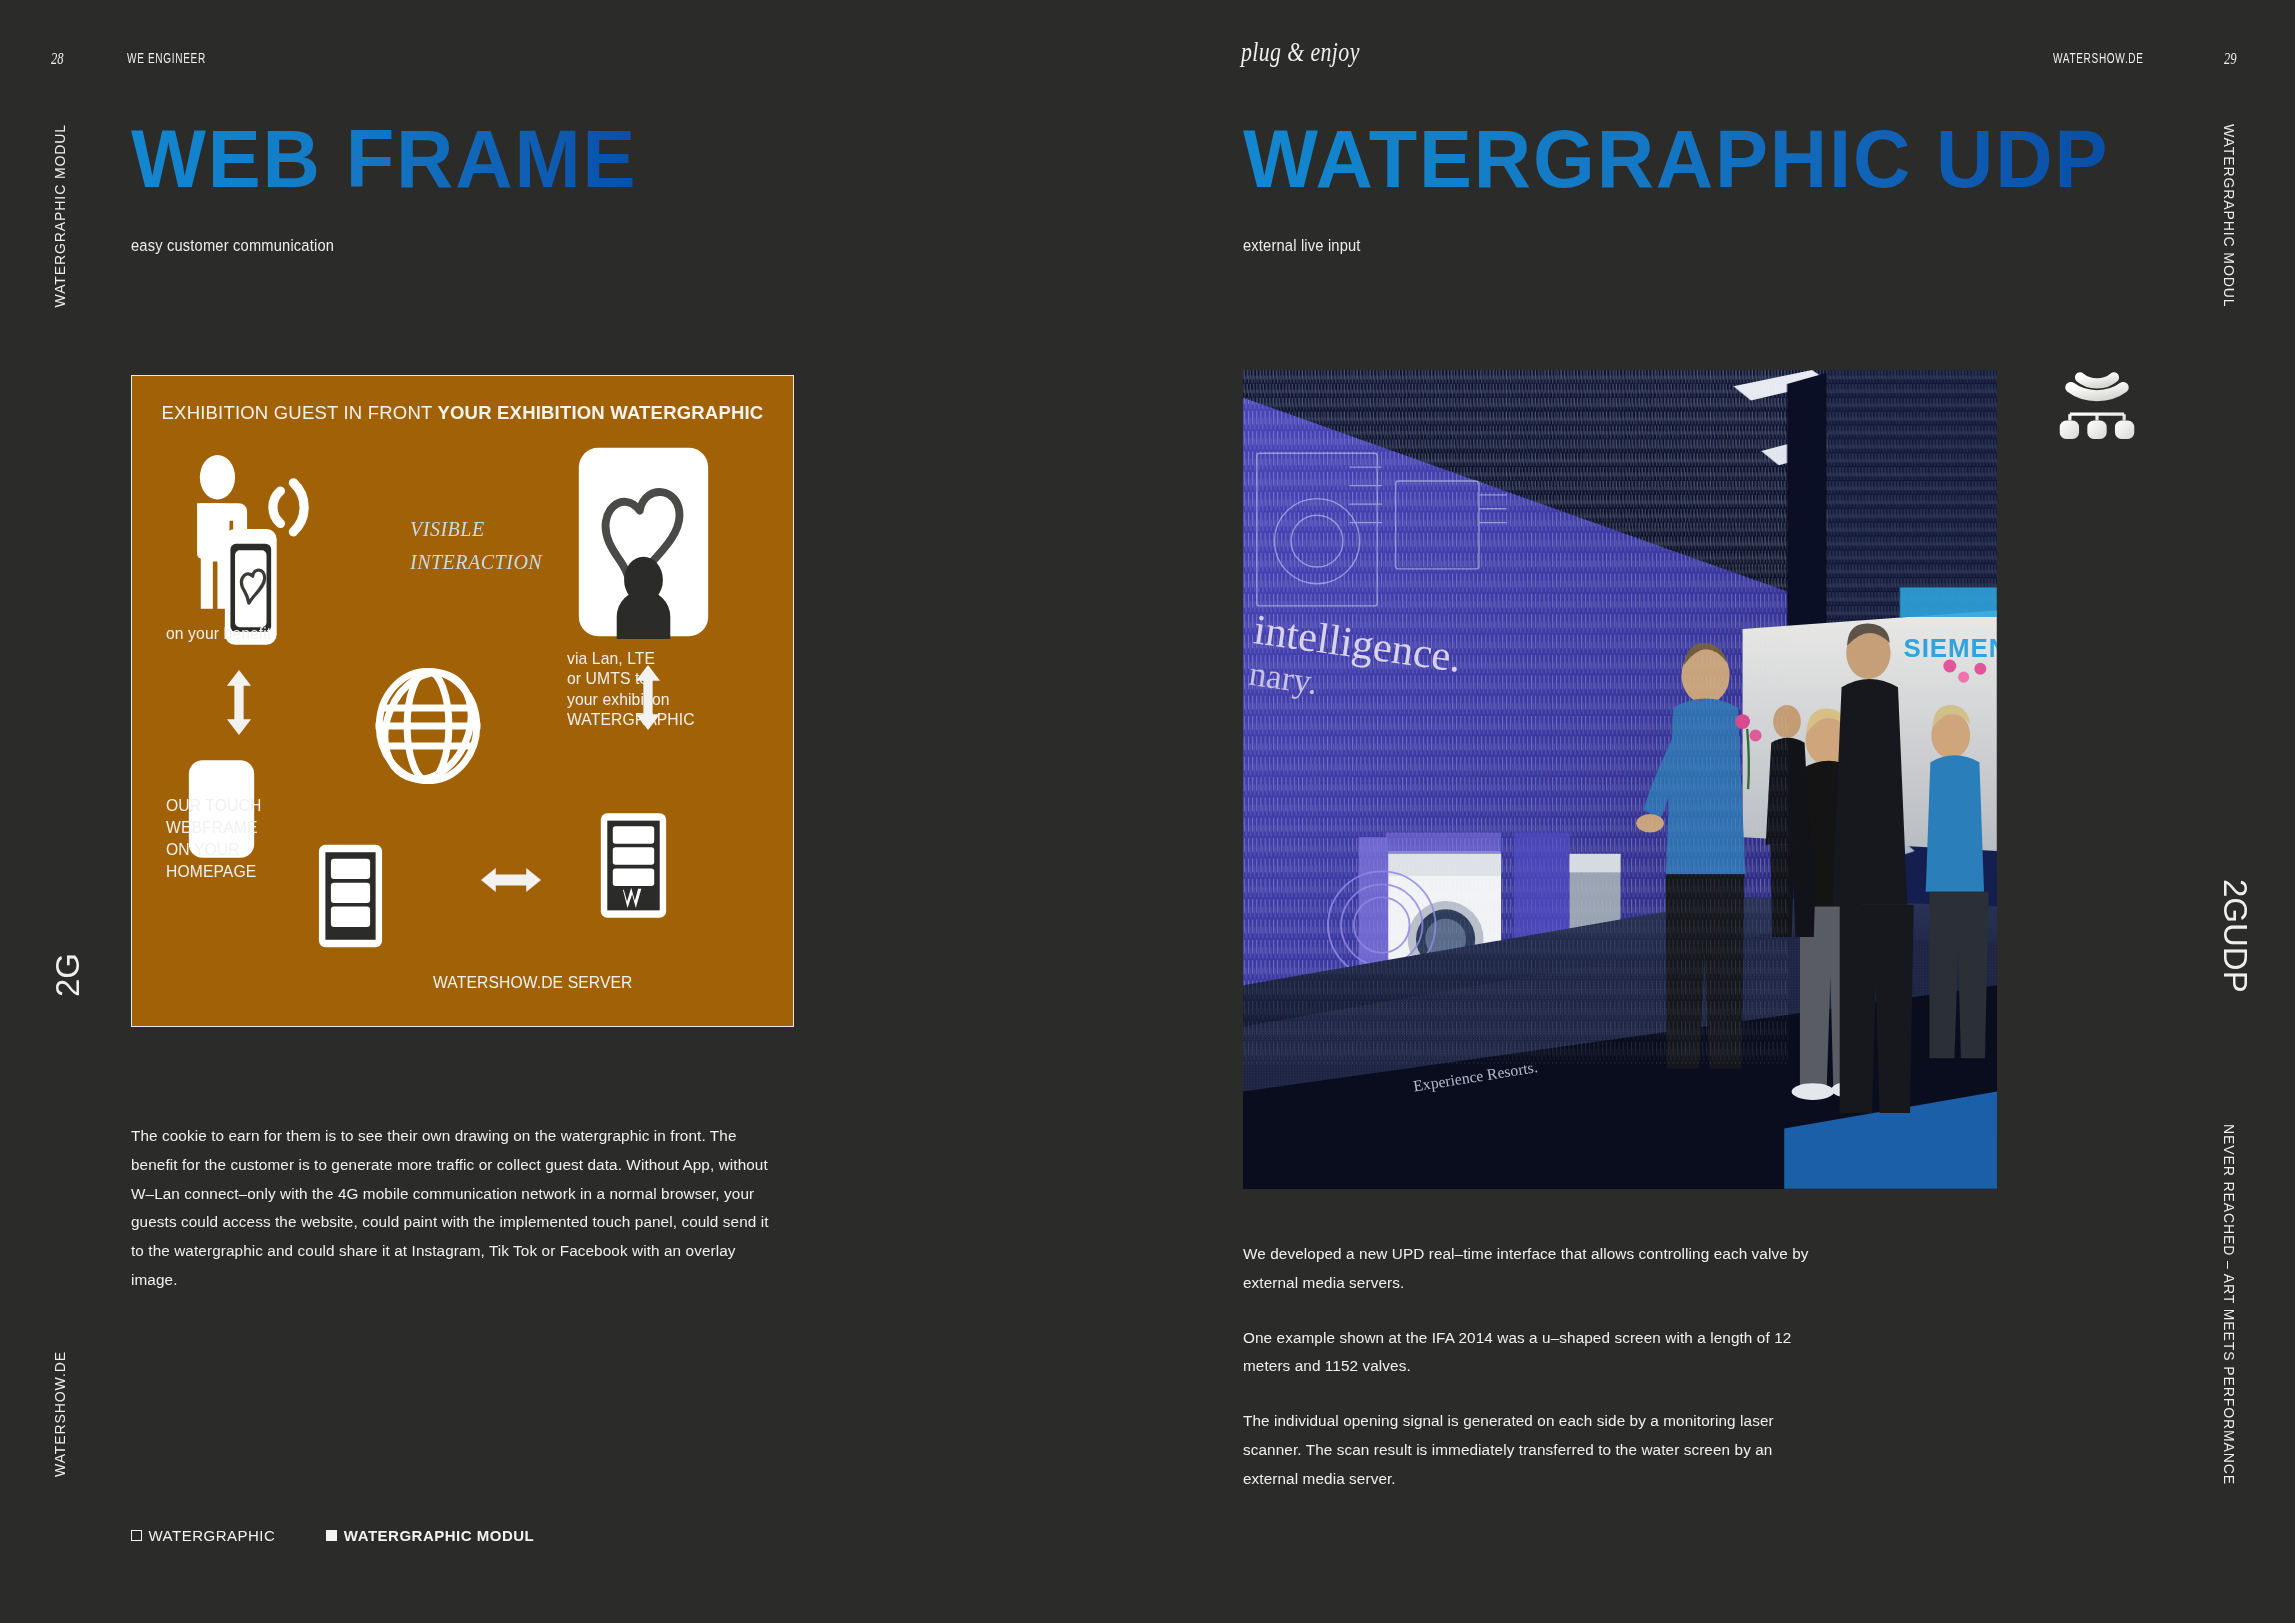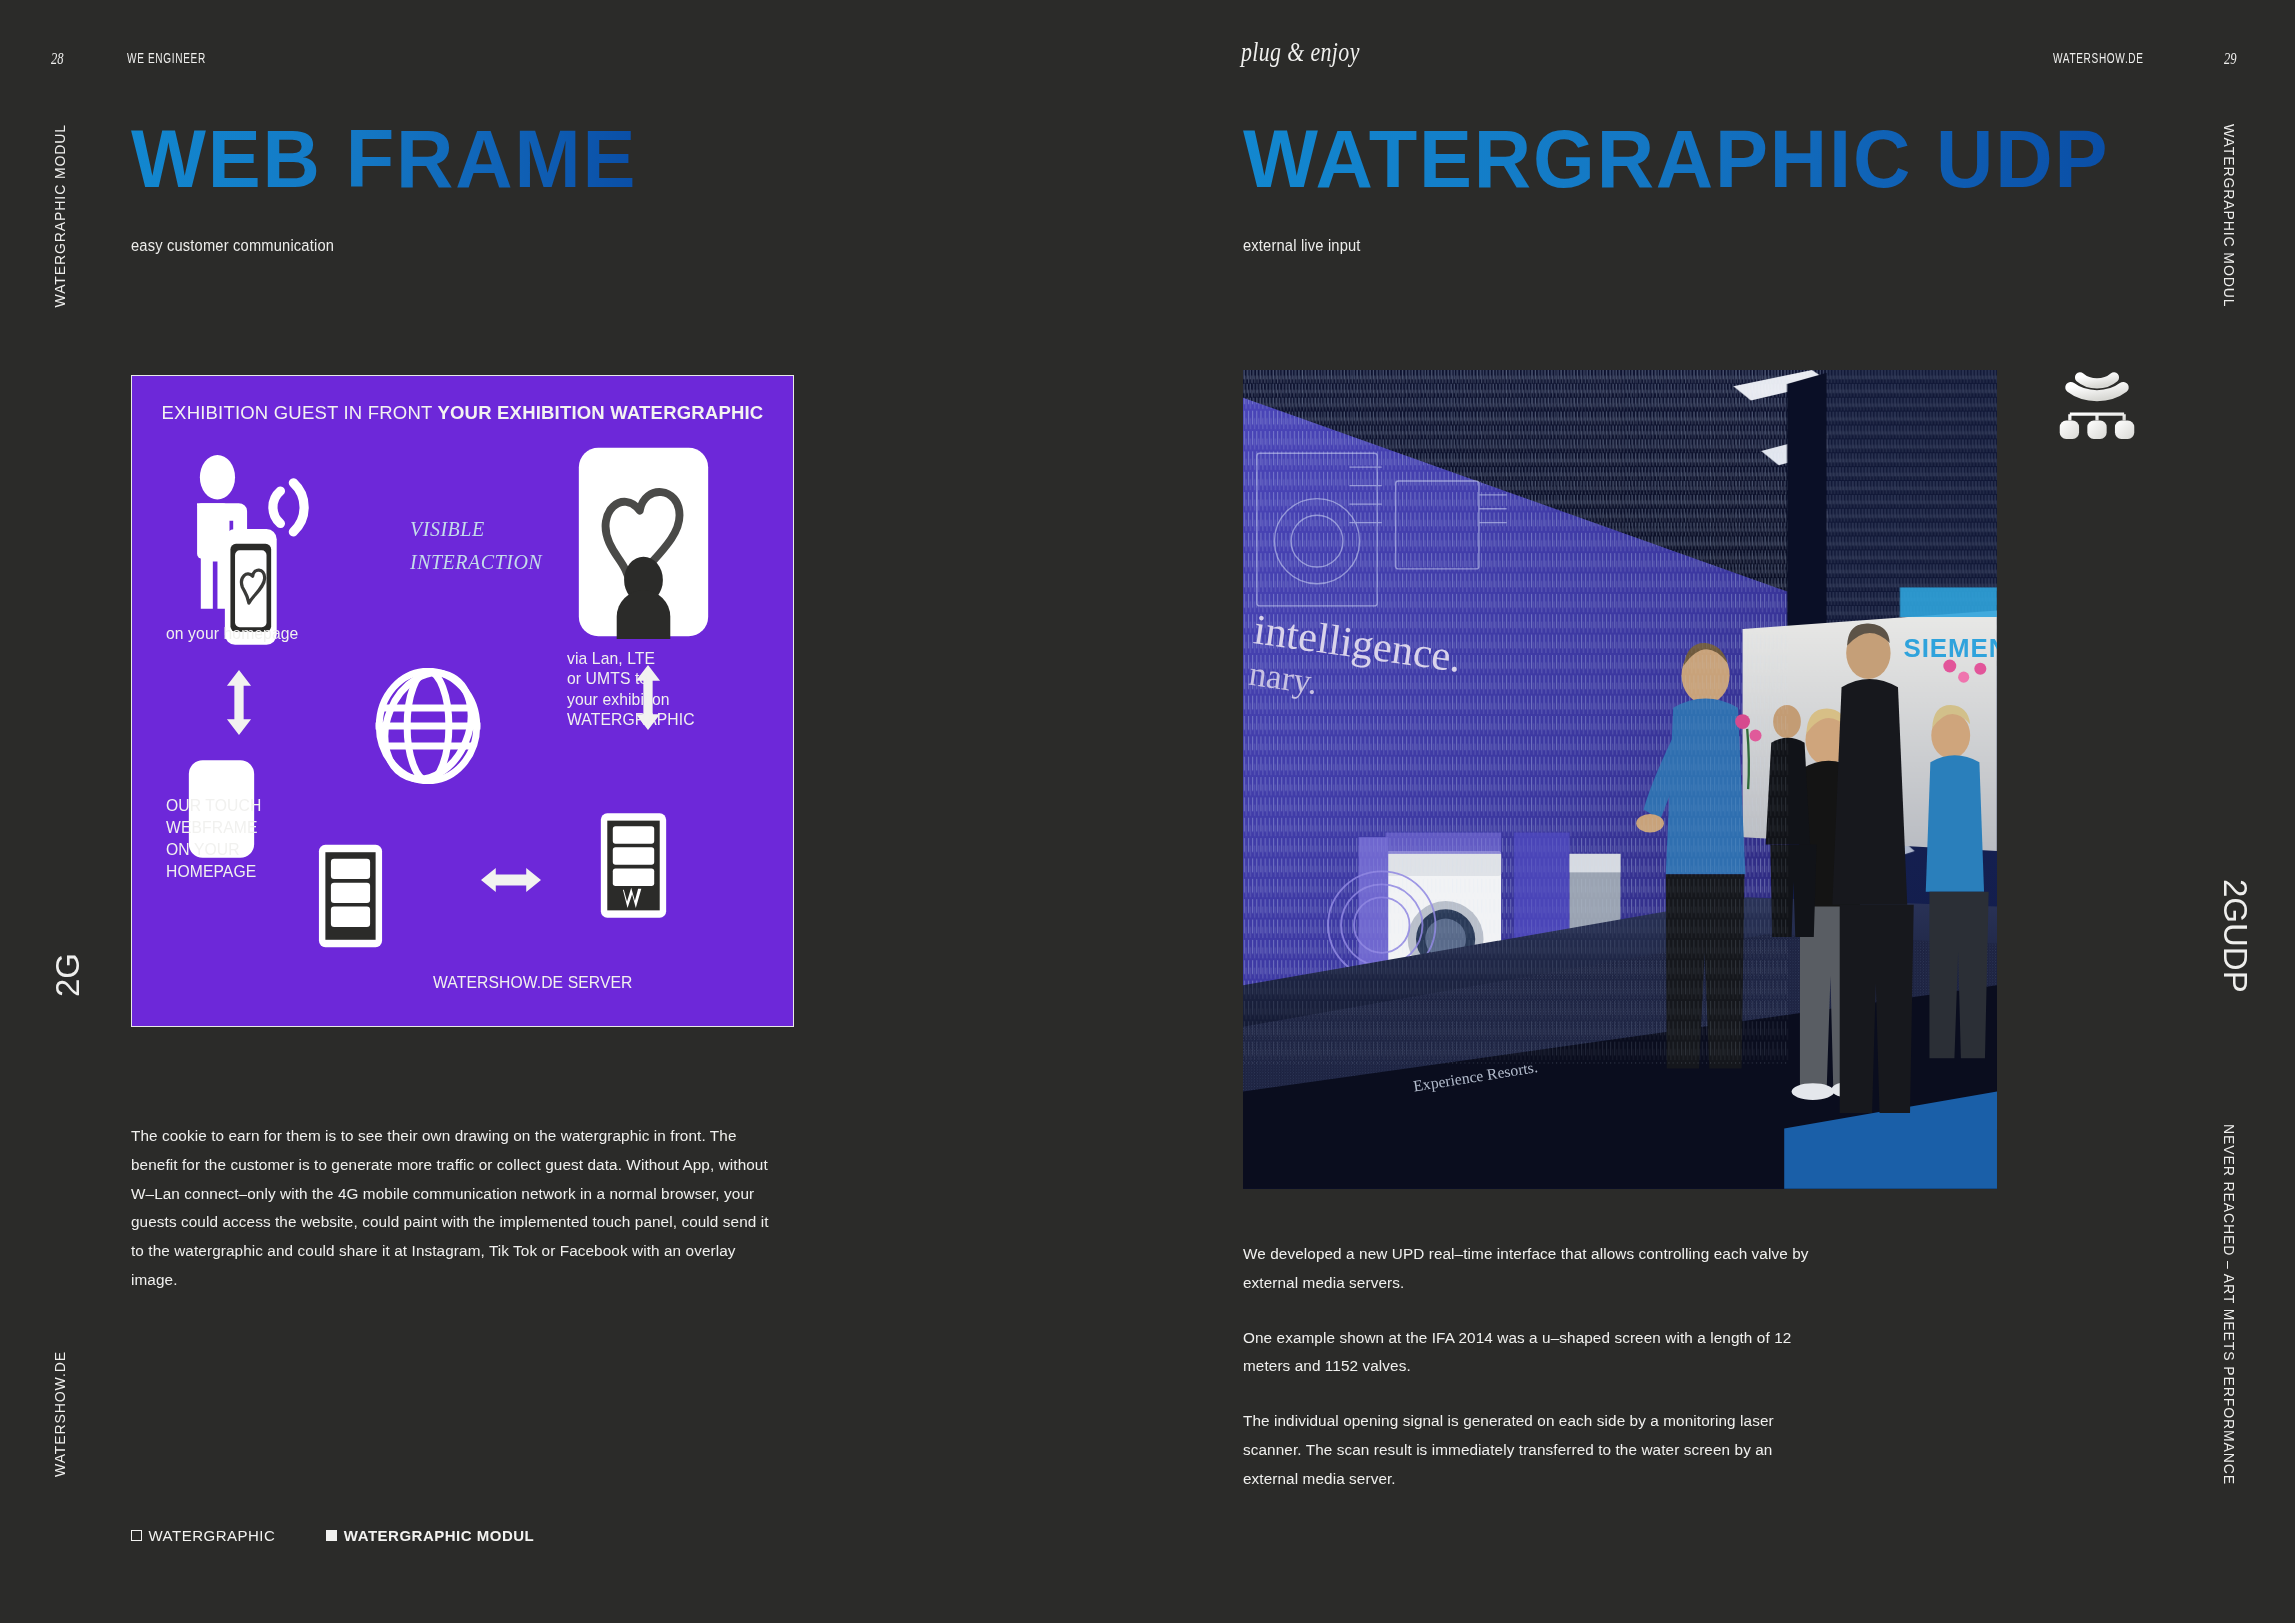--- a/index.html
+++ b/index.html
@@ -45,21 +45,21 @@
   #title-left{left:131px;top:119px;}
   #title-right{left:1243px;top:119px;}
 
   .subtitle{position:absolute;font-size:16.7px;color:#ededeb;letter-spacing:0.2px;
             font-family:"Liberation Sans","Liberation Sans Narrow",sans-serif;transform:scaleX(.88);transform-origin:left center;}
   #sub-left{left:131px;top:236px;}
   #sub-right{left:1243px;top:236px;}
 
   
   #diagram{position:absolute;left:131px;top:375px;width:663px;height:652px;
-           border:1.9px solid #e9e9e7;background:#6d28d9;}
+           border:1.9px solid #e9e9e7;background:#a16207;}
   #diagram-heading{position:absolute;left:0;right:0;top:26px;text-align:center;
                    font-size:18.5px;letter-spacing:0.2px;color:#f3f3f1;white-space:nowrap;}
   #diagram-heading .bold{font-weight:700;}
   .dlabel{position:absolute;color:#f1f1ef;font-size:15.7px;line-height:1.30;letter-spacing:0.1px;}
   #lbl-homepage{left:34px;top:248px;}
   #lbl-via{left:435px;top:273px;}
   #lbl-touch{left:34px;top:419px;line-height:1.40;}
   #lbl-server{left:301px;top:597px;font-size:15.7px;}
   #lbl-visible{left:278px;top:125px;color:#c4dcea;font-family:"Liberation Serif",serif;
                font-style:italic;font-size:20px;line-height:1.65;letter-spacing:0.5px;}
@@ -142,21 +142,21 @@
 
     <div class="icon" id="ic-screen-person">
       <svg viewBox="0 0 300 420" width="139" height="194">
         <rect x="10" y="6" width="280" height="408" rx="42" fill="#fff"></rect>
         <path d="M76 212 c-30 -68 30 -118 66 -70 c10 -58 86 -52 86 10 c0 60 -82 110 -104 162 c-12 -62 -30 -62 -48 -102 z" fill="none" stroke="#4a4a48" stroke-width="17" stroke-linecap="round" stroke-linejoin="round"></path>
         <ellipse cx="150" cy="292" rx="42" ry="50" fill="#2b2b29"></ellipse>
         <path d="M92 420 v-48 a58 58 0 0 1 116 0 v48 z" fill="#2b2b29"></path>
       </svg>
     </div>
 
-    <div class="dlabel" id="lbl-homepage">on your homepage</div>
+    <div class="dlabel" id="lbl-homepage">on your benefit</div>
 
     <div class="dlabel" id="lbl-visible" style="white-space:pre-line;margin-top:12px;">VISIBLE
 INTERACTION</div>
 
     <div class="icon" id="ic-globe">
       <svg viewBox="0 0 250 250" width="116" height="116">
         <g fill="none" stroke="#fff" stroke-width="15">
           <ellipse cx="125" cy="125" rx="105" ry="118"></ellipse>
           <ellipse cx="125" cy="125" rx="45" ry="118"></ellipse>
           <ellipse cx="125" cy="125" rx="88" ry="118" transform="rotate(22 125 125)"></ellipse>

